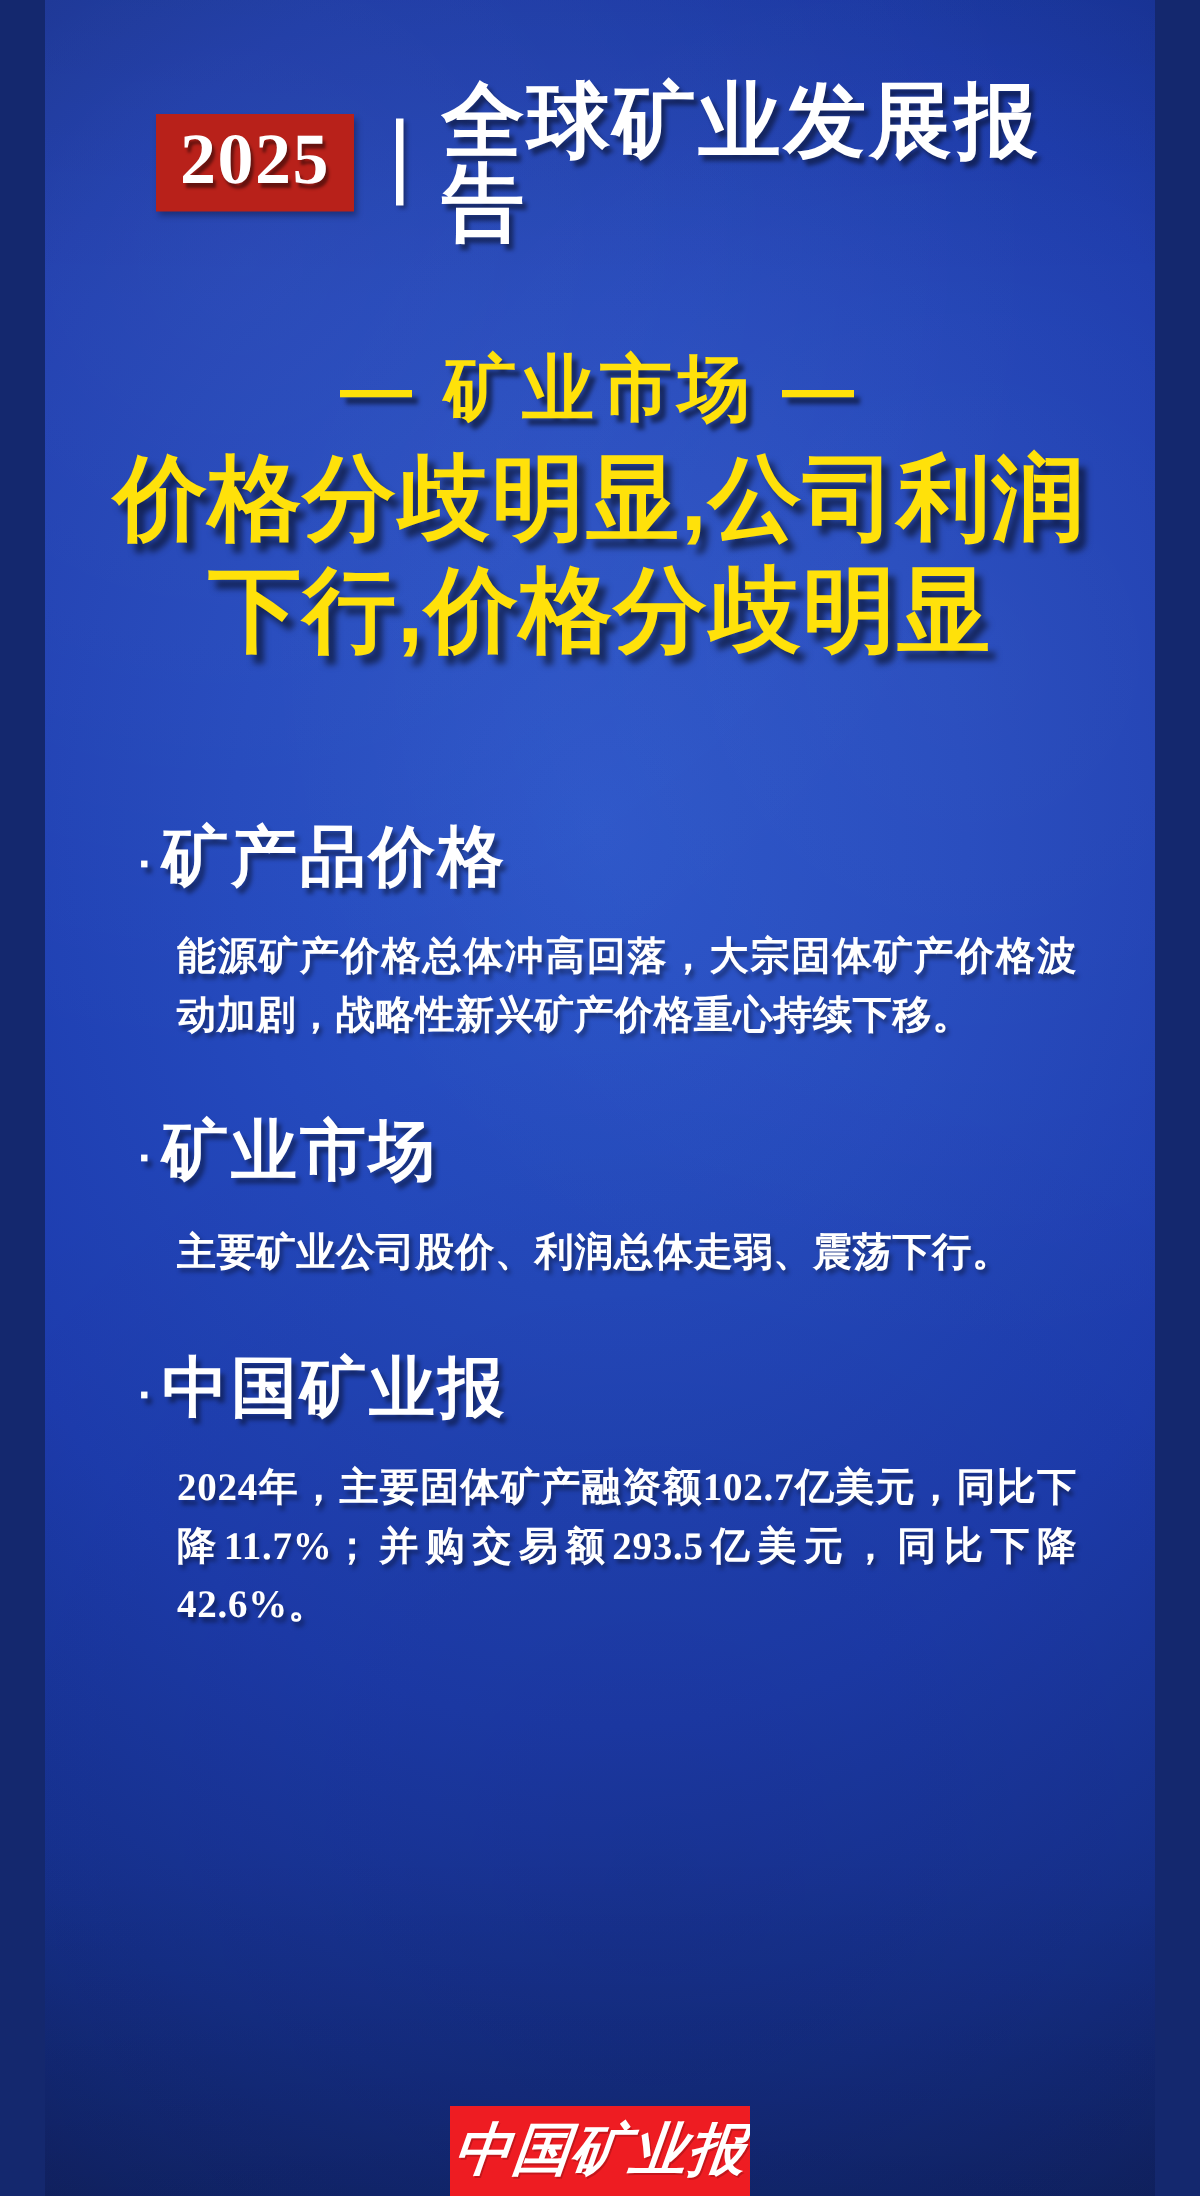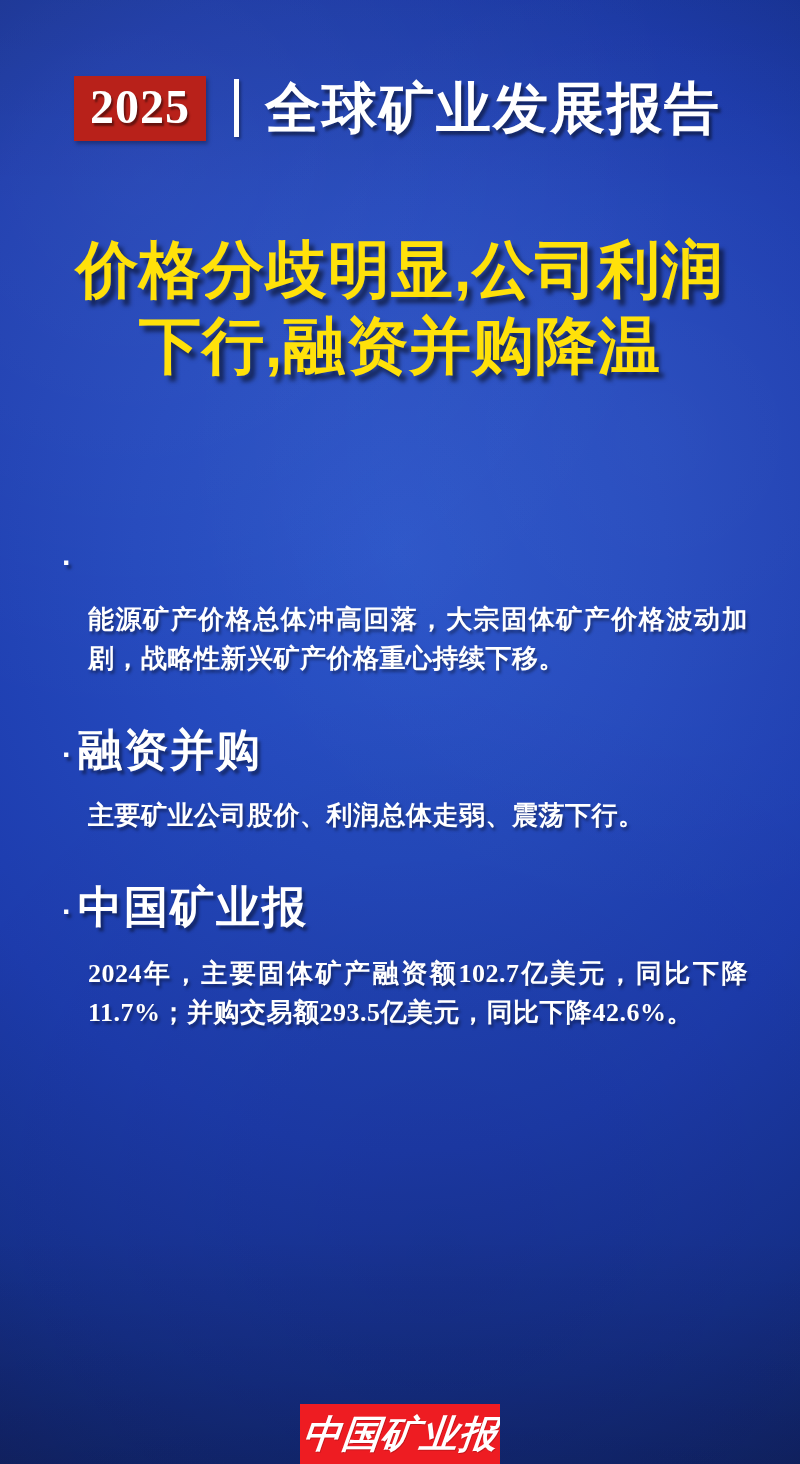--- a/index.html
+++ b/index.html
@@ -2,21 +2,21 @@
 <html><head>
 <meta charset="utf-8">
 <style>
   html, body {
     margin: 0;
     padding: 0;
     background: #14286e;
   }
   .poster {
     position: relative;
-    width: 800px;
+    width: 740px;
     height: 1464px;
     margin: 0 auto;
     overflow: hidden;
     background:
       radial-gradient(ellipse 110% 70% at 50% 38%,
         #2a54c8 0%,
         #2449bd 30%,
         #1d3cae 58%,
         #16318f 82%,
         #12266f 100%);
@@ -172,39 +172,41 @@
 
 <div class="poster">
 
   <div class="header">
     <div class="year-badge">2025</div>
     <div class="header-divider"></div>
     <div class="header-title">全球矿业发展报告</div>
   </div>
 
   <div class="hero">
+    <div class="hero-eyebrow">— 矿业市场 —</div>
     <div class="hero-title">
       <span class="line">价格分歧明显,公司利润</span>
-      <span class="line">下行,融资并购降温</span>
+      <span class="line">下行,价格分歧明显</span>
     </div>
   </div>
 
   <div class="sections">
 
     <div class="section">
       <div class="section-heading">
         <span class="bullet-dot">·</span>
+        <span>矿产品价格</span>
       </div>
       <div class="section-body">能源矿产价格总体冲高回落，大宗固体矿产价格波动加剧，战略性新兴矿产价格重心持续下移。</div>
     </div>
 
     <div class="section">
       <div class="section-heading">
         <span class="bullet-dot">·</span>
-        <span>融资并购</span>
+        <span>矿业市场</span>
       </div>
       <div class="section-body">主要矿业公司股价、利润总体走弱、震荡下行。</div>
     </div>
 
     <div class="section">
       <div class="section-heading">
         <span class="bullet-dot">·</span>
         <span>中国矿业报</span>
       </div>
       <div class="section-body">2024年，主要固体矿产融资额102.7亿美元，同比下降11.7%；并购交易额293.5亿美元，同比下降42.6%。</div>

